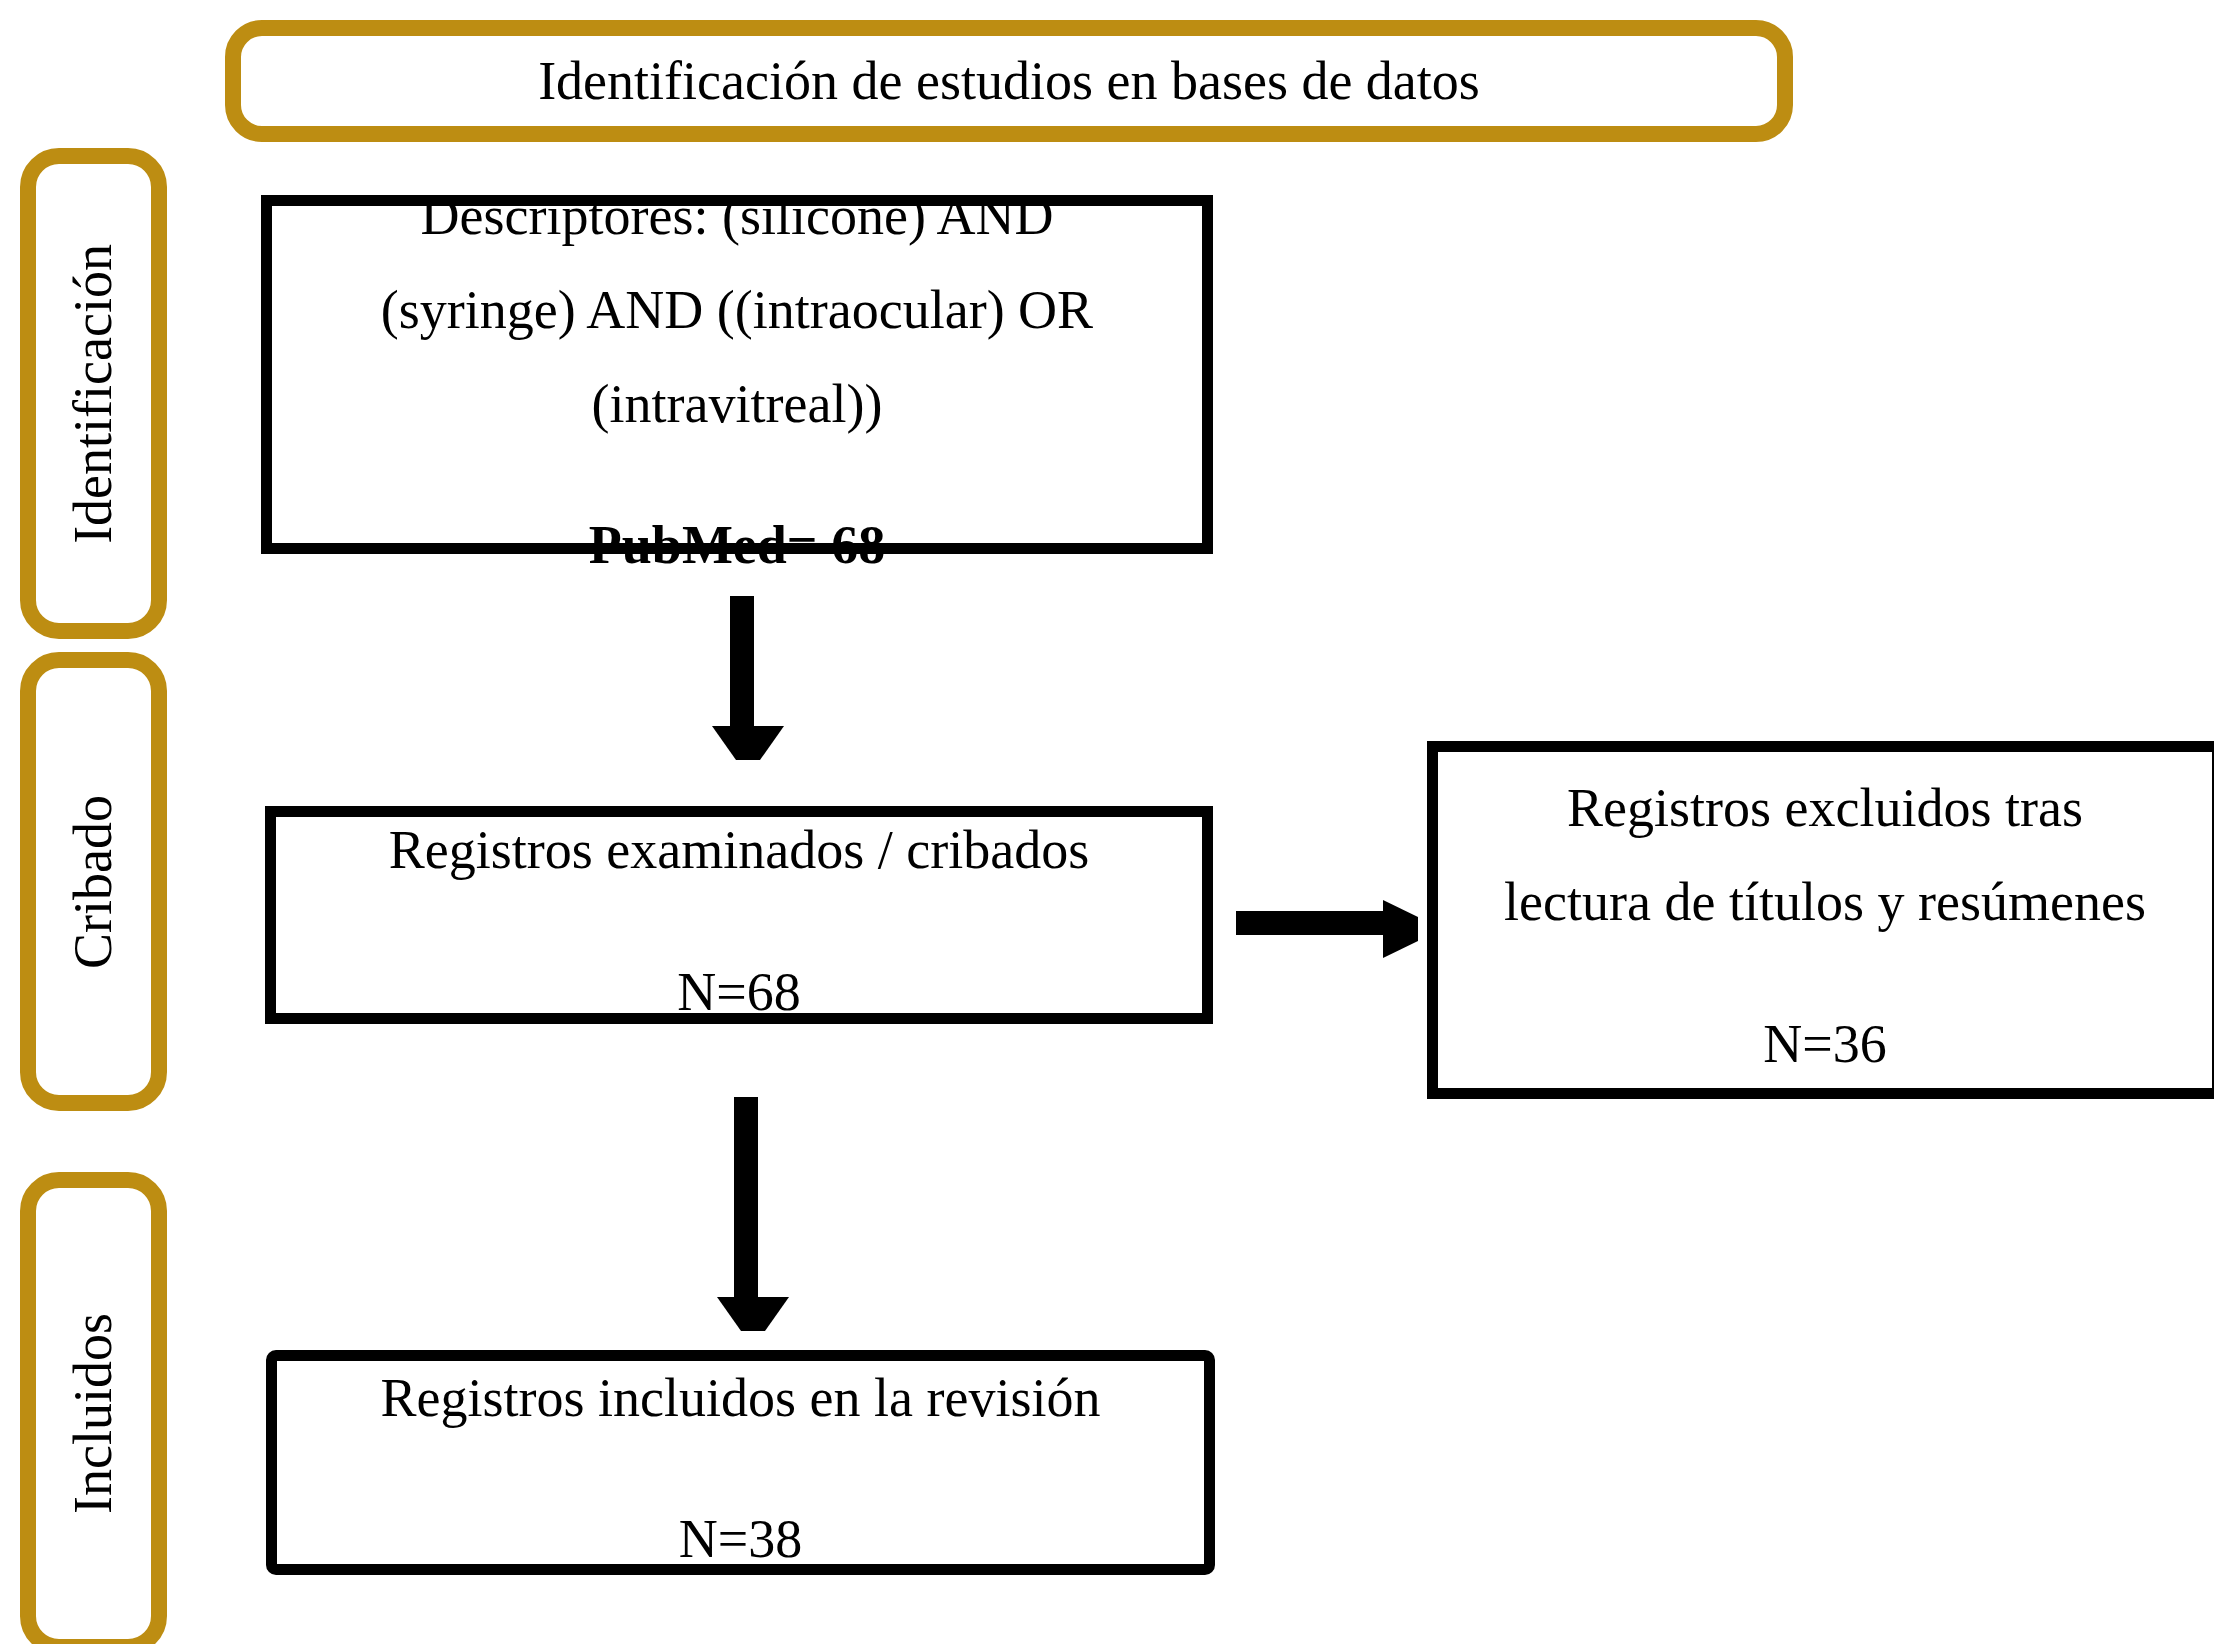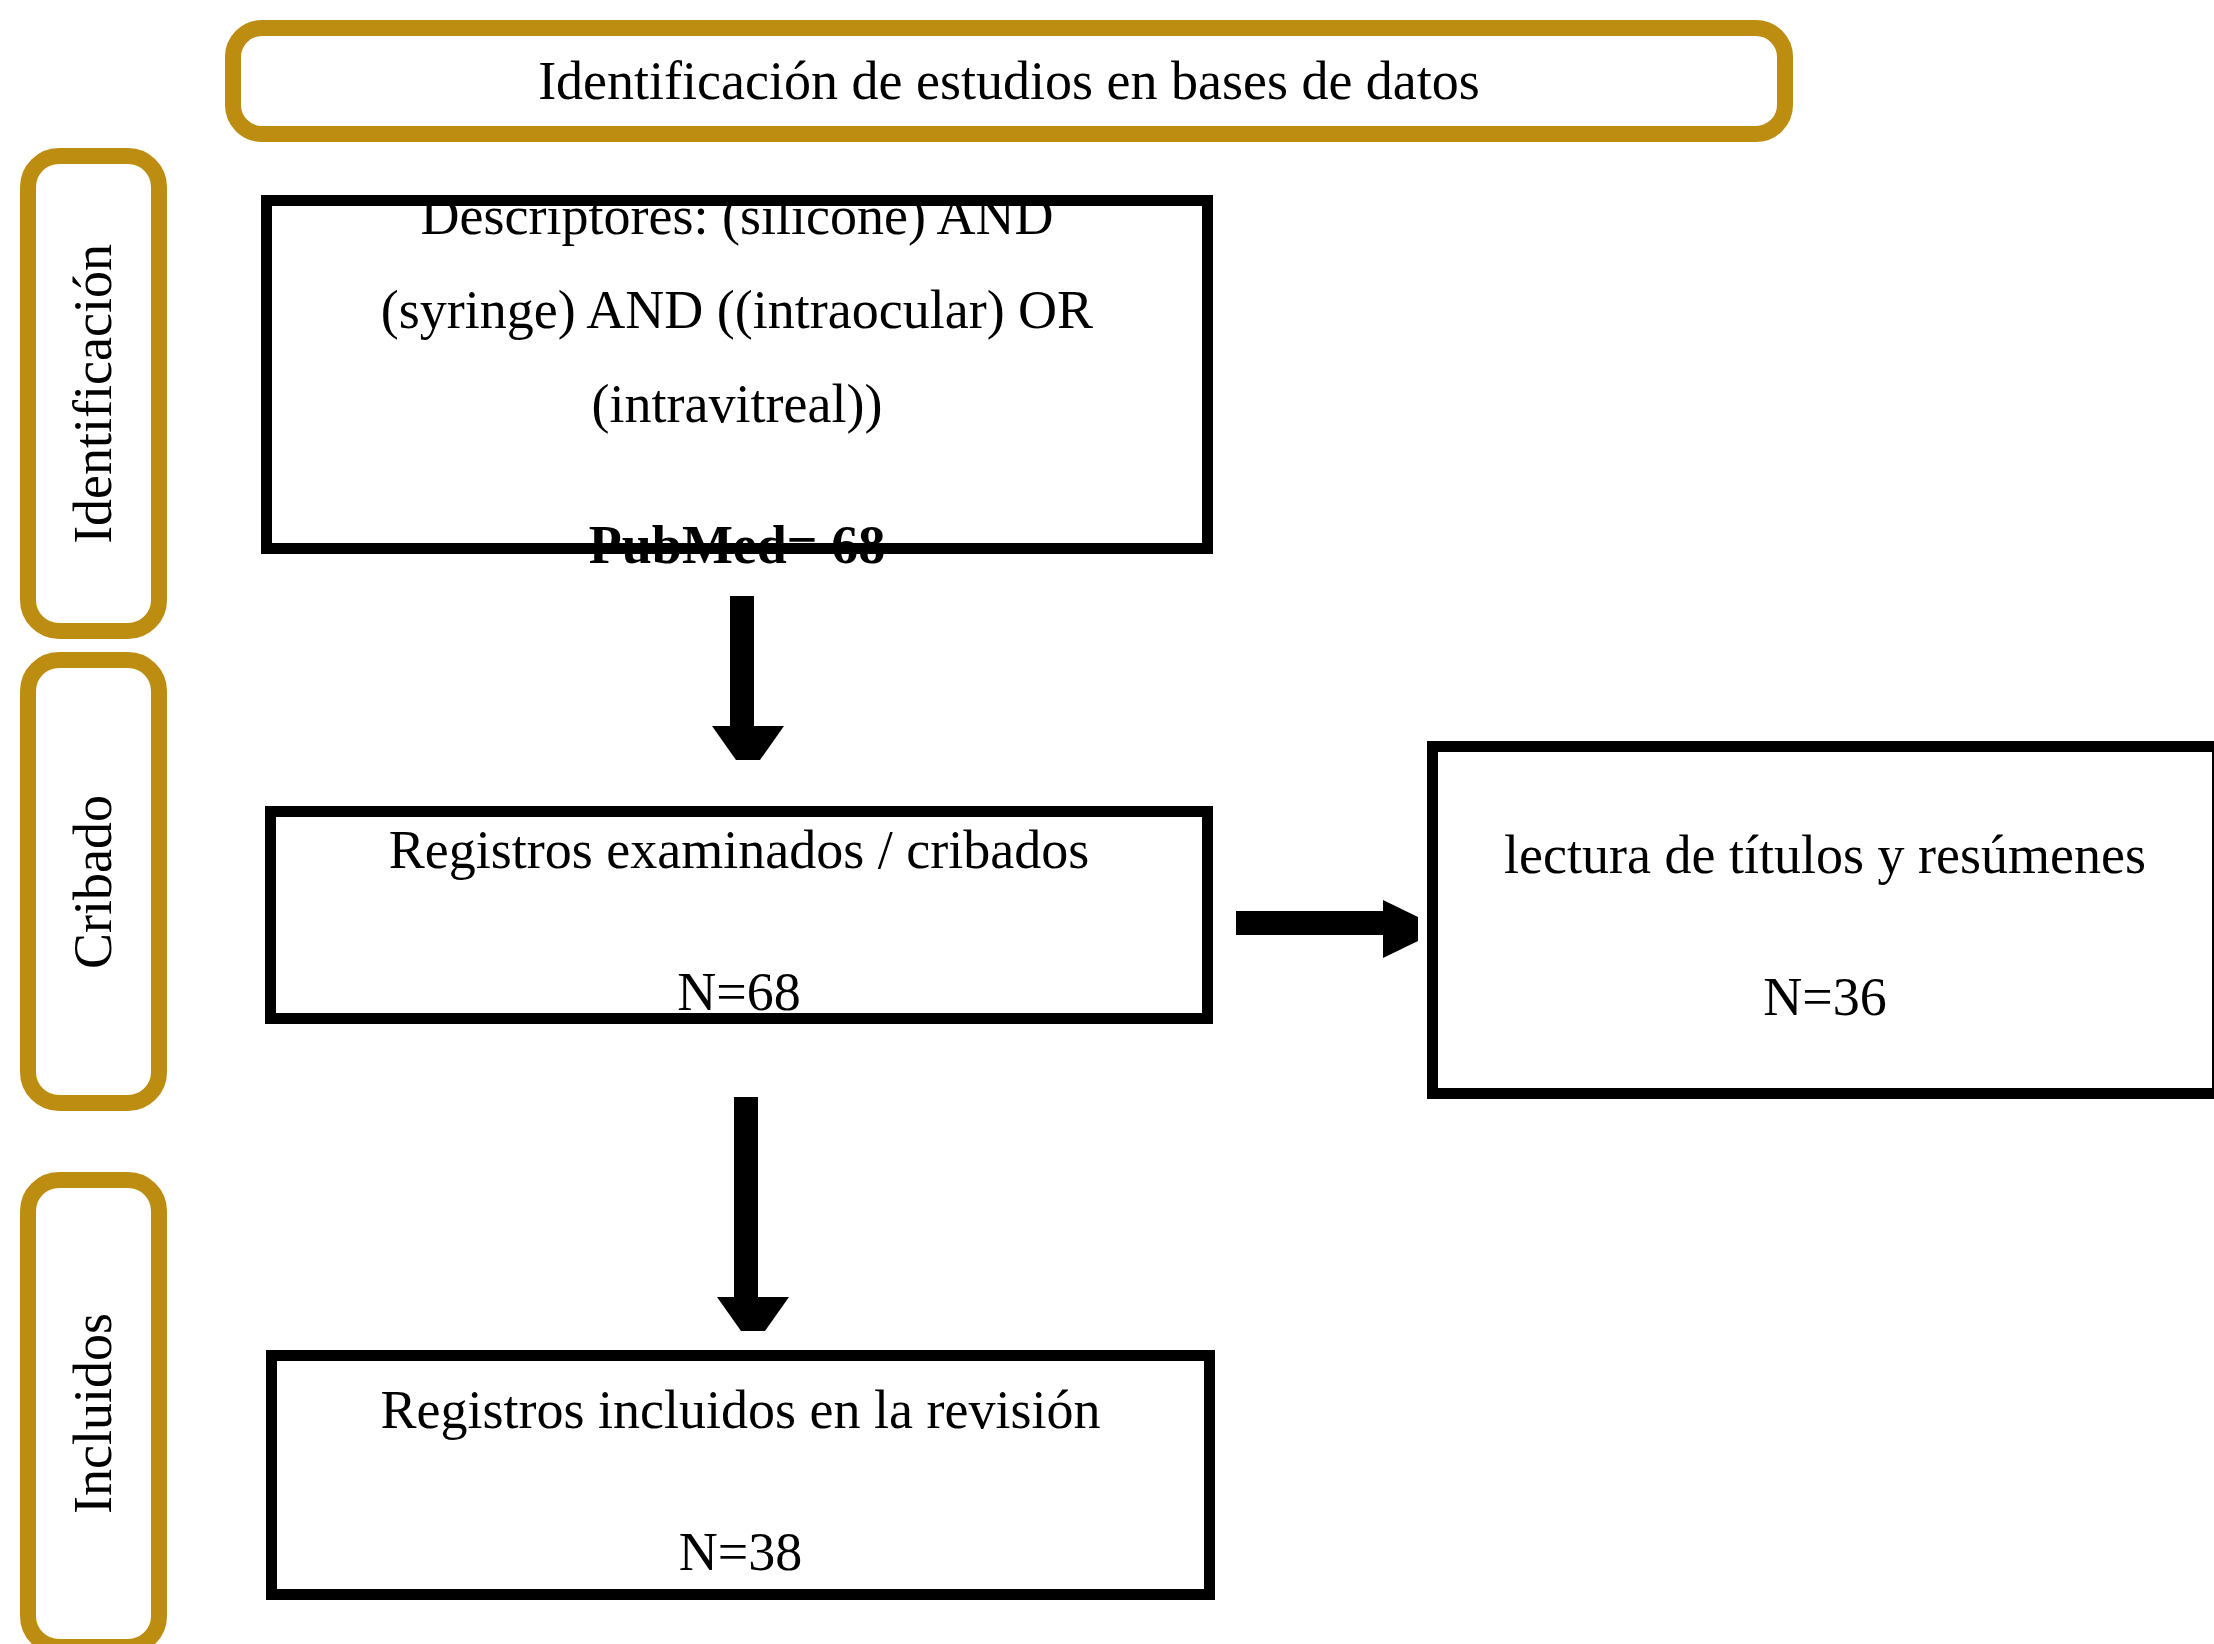--- a/index.html
+++ b/index.html
@@ -34,21 +34,21 @@
 
   
   .flow-box {
     position:absolute; border:11.2px solid var(--line); background:var(--bg);
     display:flex; flex-direction:column; align-items:center; justify-content:center;
     text-align:center; font-size:54px; line-height:1.3;
   }
   .box-search   { left:249px;  top:183px;  width:952px; height:359px;font-family:Liberation Serif, serif; }
   .box-screened { left:253px;  top:794px;  width:948px; height:218px; }
   .box-excluded { left:1415px; top:729px;  width:796px;  height:358px; }
-  .box-included { left:254px;  top:1338px; width:949px; height:250px; }
+  .box-included { left:254px;  top:1338px; width:949px; height:225px;border-radius:10px; }
   .box-lines span { display:block; }
   .box-count { margin-top:35px; }
   .bold { font-weight:bold; }
 
   
   .shaft-v { position:absolute; width:13px; background:var(--line); }
   .head-down {
     position:absolute; width:0; height:0;
     border-left:24px solid transparent; border-right:24px solid transparent;
     border-top:34px solid var(--line);
@@ -96,20 +96,21 @@
 
   <div class="flow-box box-screened">
     <div class="box-lines">
       <span>Registros examinados / cribados</span>
     </div>
     <div class="box-count">N=68</div>
   </div>
 
   <div class="flow-box box-excluded">
     <div class="box-lines">
+      <span>Registros excluidos tras</span>
       <span>lectura de títulos y resúmenes</span>
     </div>
     <div class="box-count">N=36</div>
   </div>
 
   <div class="flow-box box-included">
     <div class="box-lines">
       <span>Registros incluidos en la revisión</span>
     </div>
     <div class="box-count">N=38</div>

